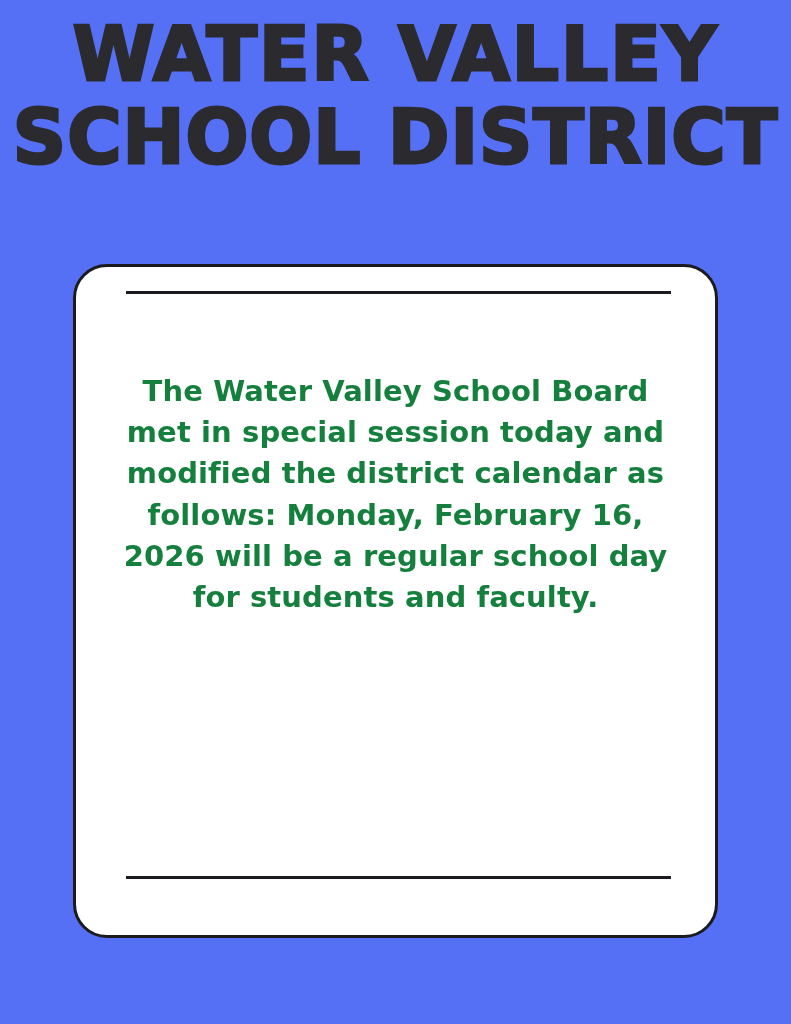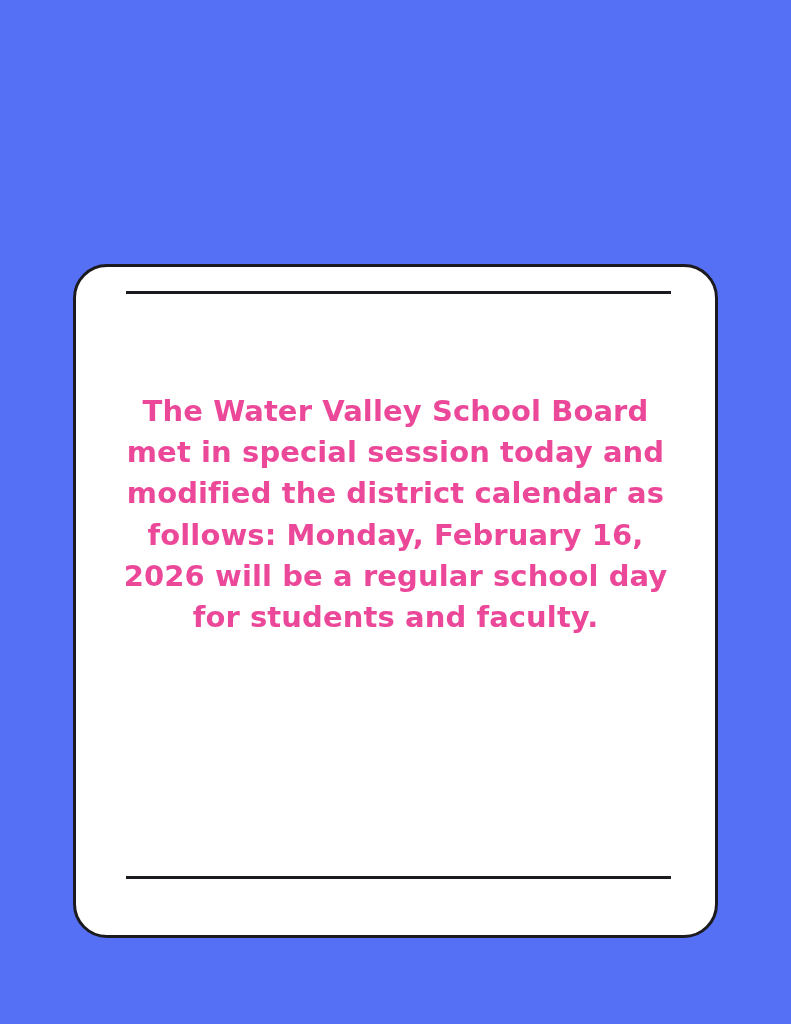--- a/index.html
+++ b/index.html
@@ -67,35 +67,39 @@
     height: 0;
     border-top: 3px solid #1b1b1f;
   }
   .rule.top { top: 24px; }
   .rule.bottom { bottom: 56px; }
 
   .body-text {
     position: absolute;
     left: 40px;
     right: 40px;
-    top: 124px;
+    top: 104px;
     text-align: center;
-    color: #ec4899;
+    color: #15803d;
     font-family: "DejaVu Sans", sans-serif;
     font-weight: 700;
     font-size: 29px;
     line-height: 1.42;
     letter-spacing: 0.1px;
   }
 </style>
 </head>
 <body>
 
 <div class="poster">
 
+  <div class="headline">
+    <span class="line l1">Water Valley</span>
+    <span class="line l2">School District</span>
+  </div>
 
   <div class="card">
     <div class="rule top"></div>
     <div class="body-text">The Water Valley School Board met in special session today and modified the district calendar as follows: Monday, February 16, 2026 will be a regular school day for students and faculty.</div>
     <div class="rule bottom"></div>
   </div>
 
 </div>
 
 </body></html>

